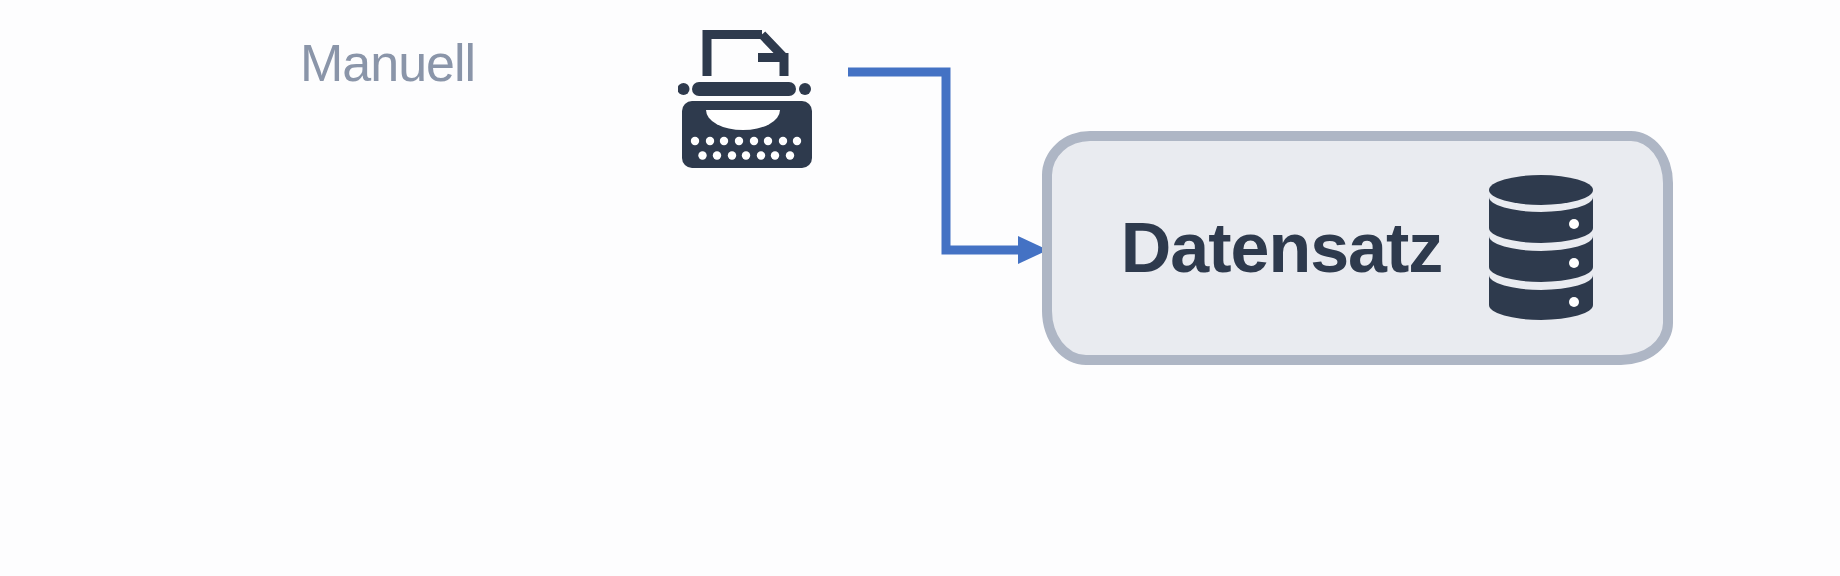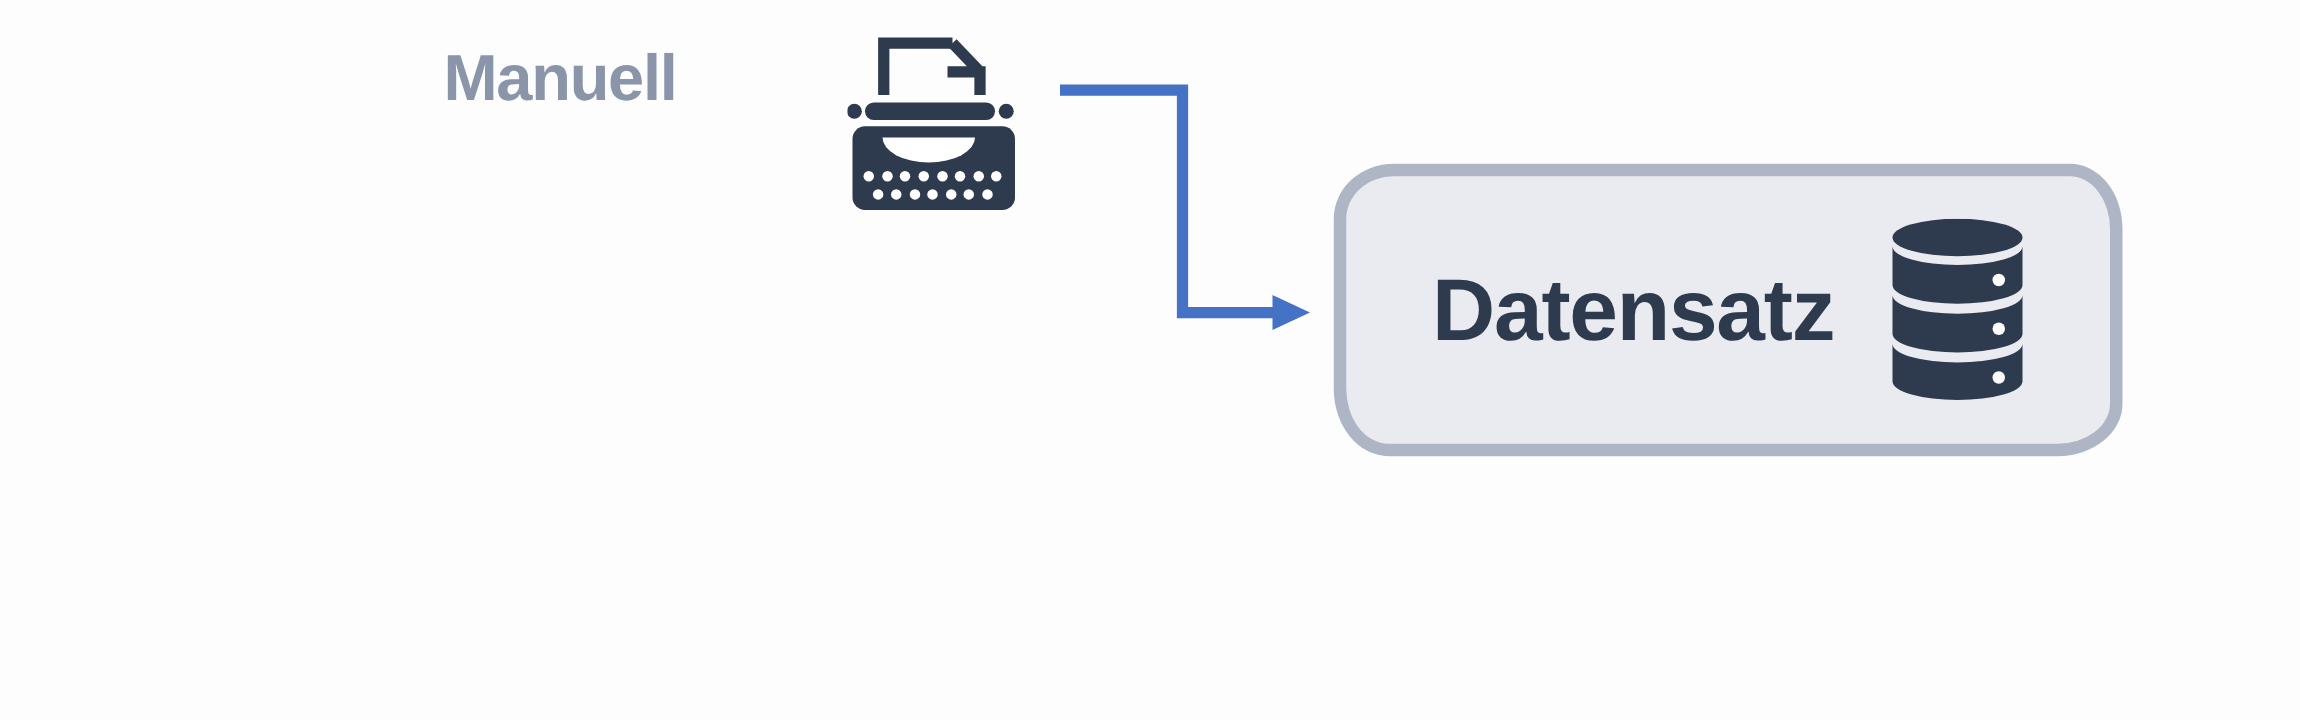--- a/index.html
+++ b/index.html
@@ -15,23 +15,23 @@
     background: var(--bg, #fdfdfe);
     font-family: "Liberation Sans", sans-serif;
   }
 
   
   .annotation {
     position: absolute;
     left: 300px;
     top: 36px;
     width: 296px;
-    text-align: center;
+    text-align: left;
     font-size: 52px;
-    font-weight: bold;
+    font-weight: normal;
     line-height: 1.06;
     letter-spacing: -1px;
     color: var(--label-gray, #8a95a9);
   }
 
   
   .typewriter {
     position: absolute;
     left: 678px;
     top: 24px;
@@ -57,21 +57,20 @@
     width: 631px;
     height: 234px;
     box-sizing: border-box;
     background: var(--node-fill, #e9ebf0);
     border: 10px solid var(--node-border, #aeb6c5);
     border-radius: 48px 42px 52px 44px / 44px 52px 42px 54px;
     display: flex;
     align-items: center;
     justify-content: center;
     gap: 46px;
-    margin-left: 25px;
   }
   .node-label {
     font-size: 70px;
     font-weight: bold;
     letter-spacing: -1px;
     color: var(--navy, #2e3a4d);
     white-space: nowrap;
   }
   .db {
     width: 106px;

